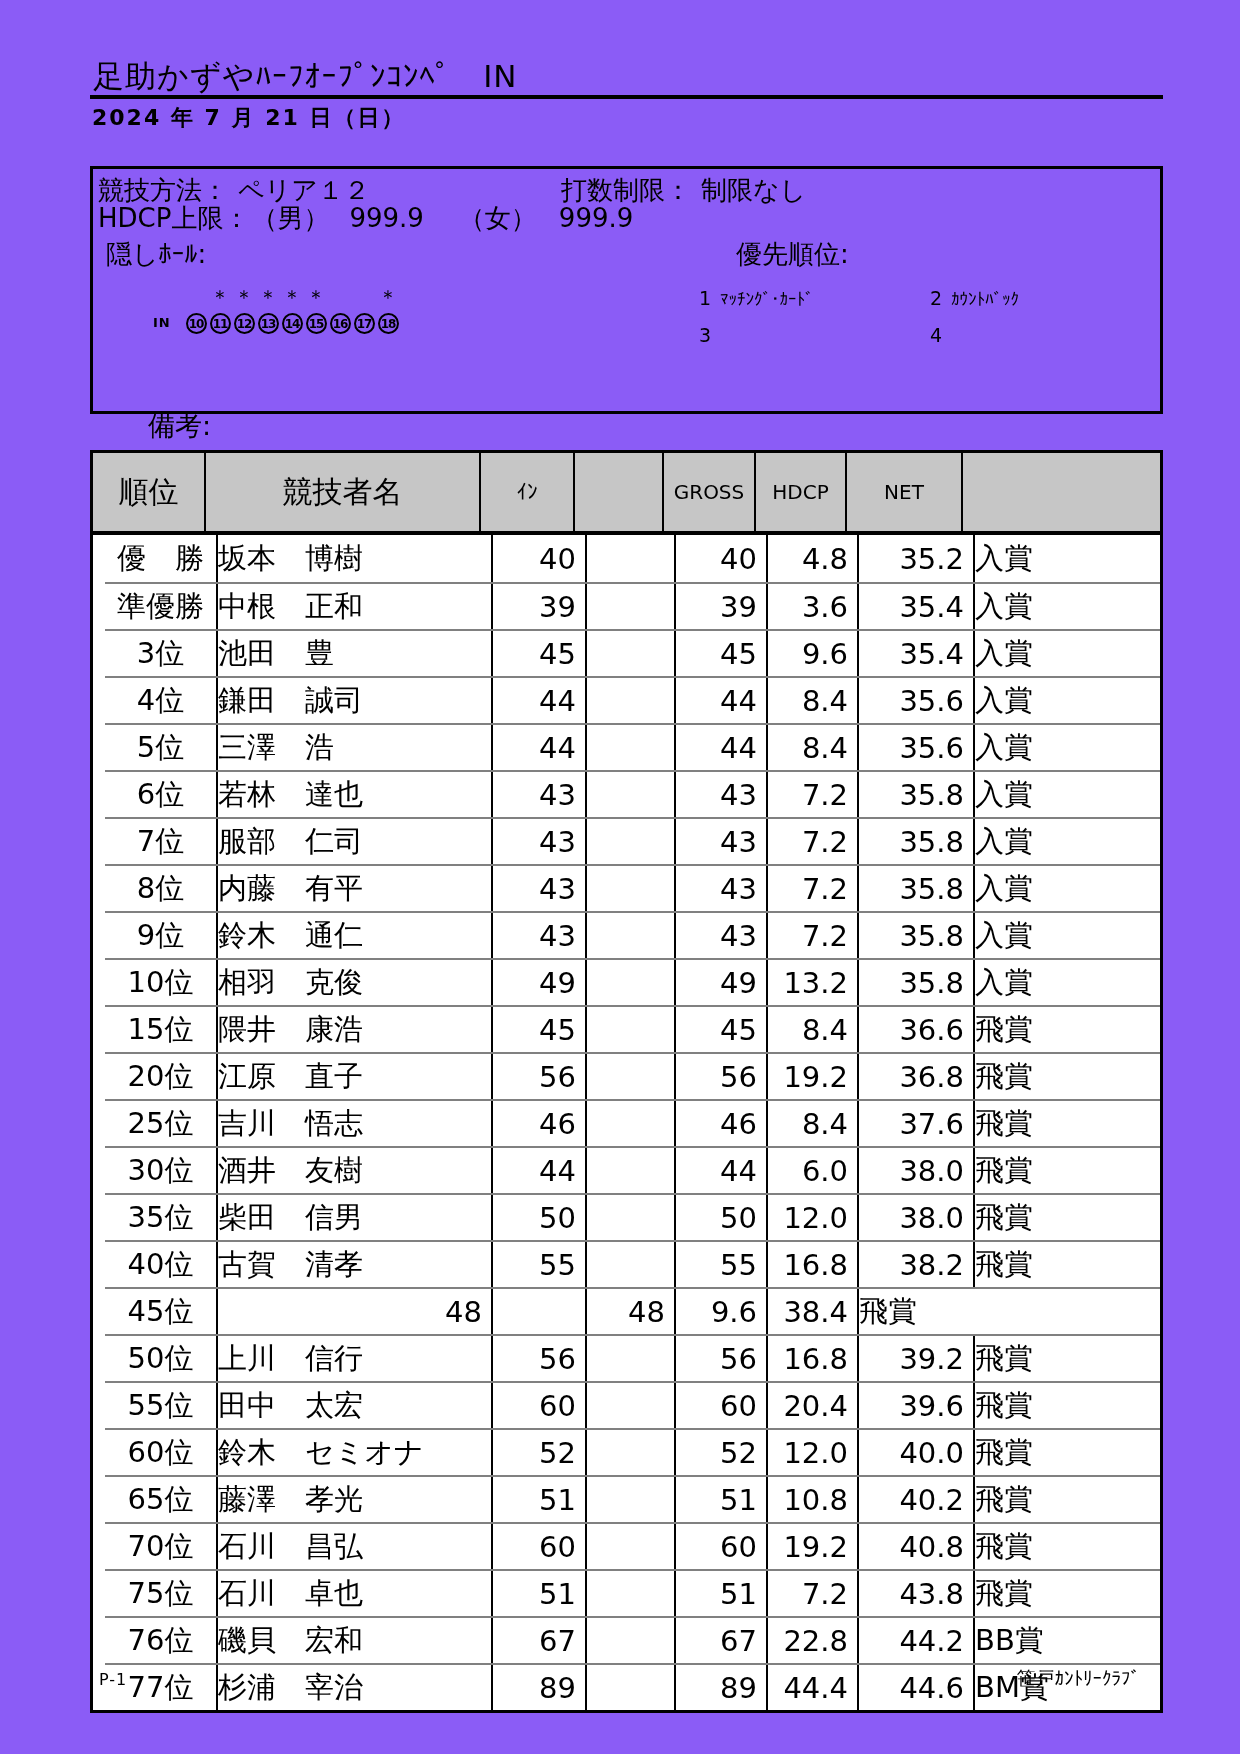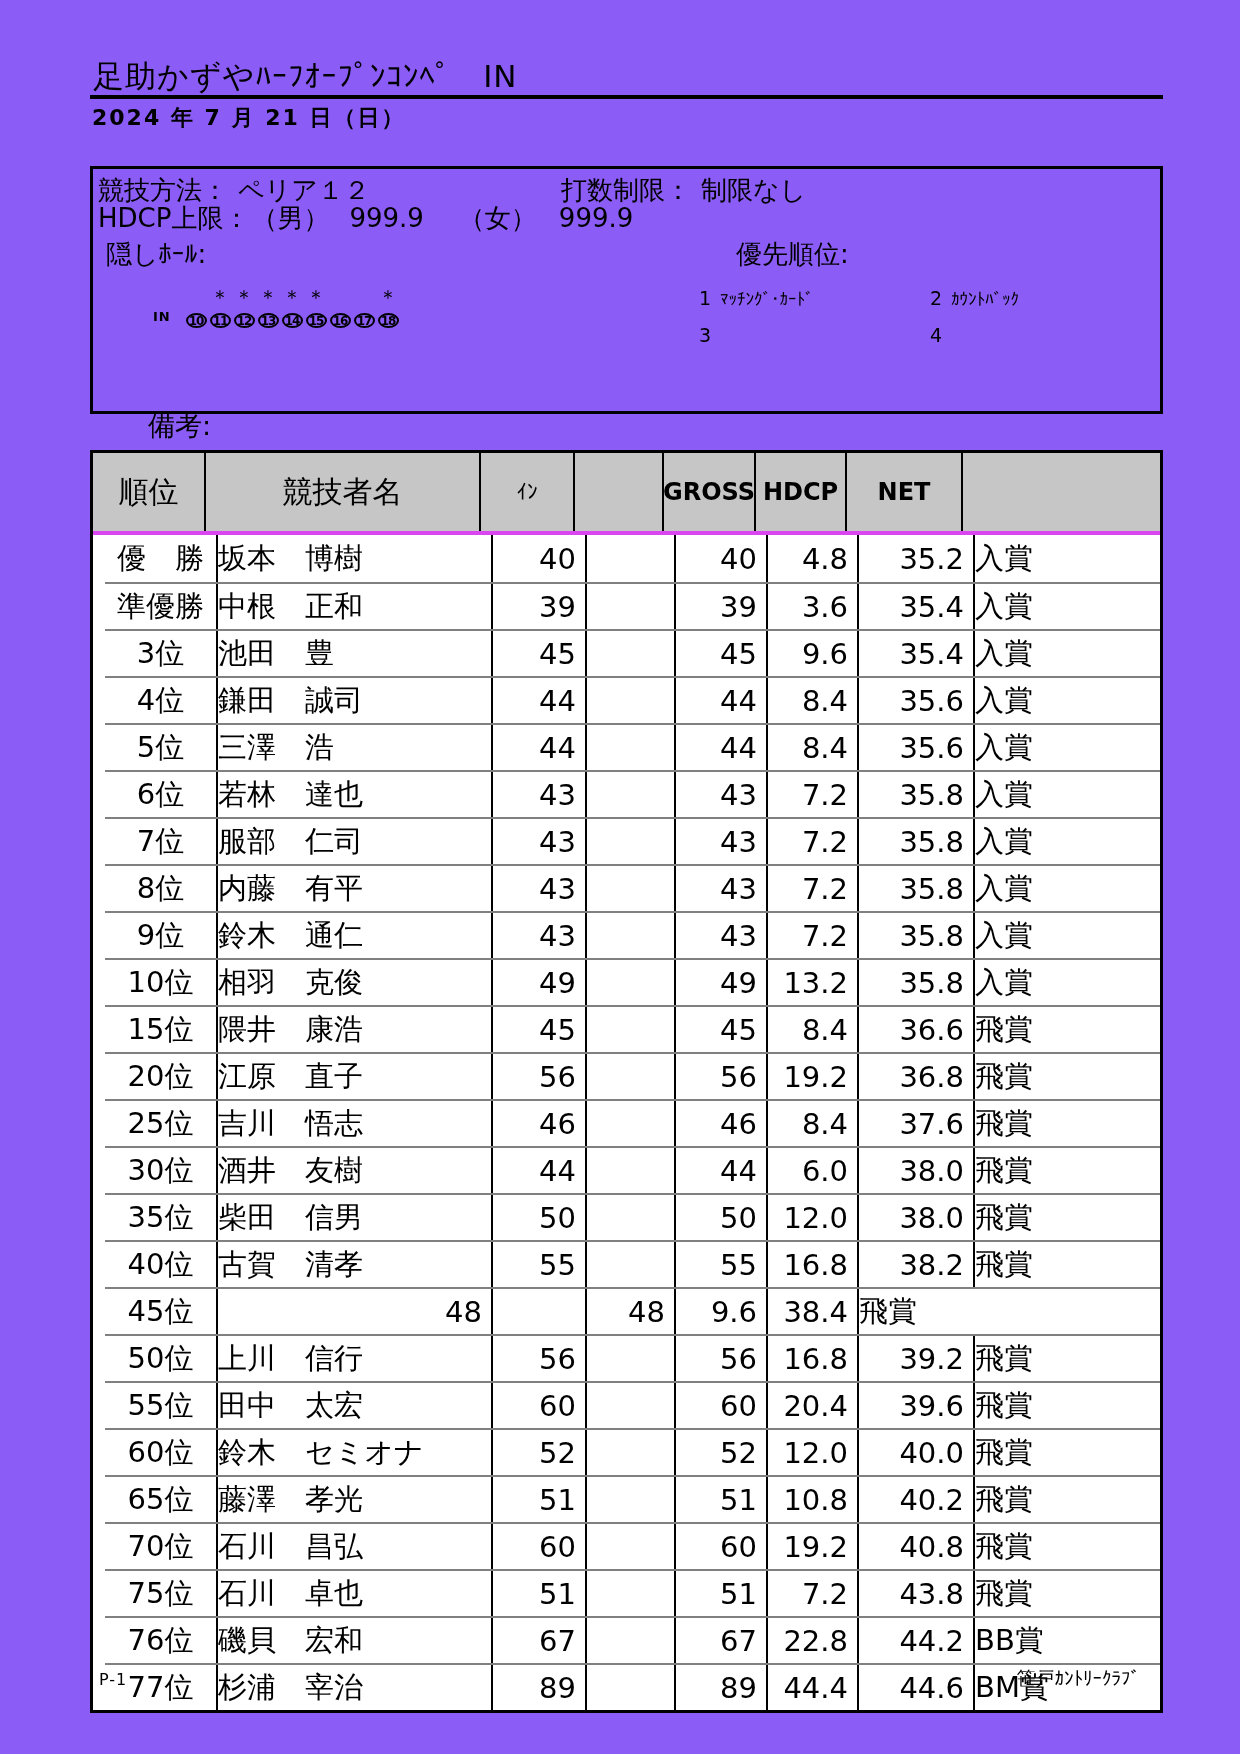--- a/index.html
+++ b/index.html
@@ -23,41 +23,41 @@
   .line2-hdcp .men-v { margin-left:20px; }
   .line2-hdcp .wom-l { margin-left:35px; }
   .line2-hdcp .wom-v { margin-left:22px; }
   .hidden-label  { left:13px;  top:68px; }
   .priority-label{ left:643px; top:68px; }
   .holes { left:92px; top:116px; display:flex; gap:2px; }
   .in-label { position:absolute; left:-32px; bottom:4px; font-size:13px; font-weight:700; letter-spacing:1px; }
   .hole-col { display:flex; flex-direction:column; align-items:center; gap:4px; width:22px; }
   .asterisk { height:24px; line-height:24px; font-size:20px; font-weight:500; }
   .hole-circle {
-    width:21px; height:15px; border:2px solid #000; border-radius:50%;
+    width:21px; height:21px; border:2px solid #000; border-radius:50%;
     display:flex; align-items:center; justify-content:center;
     font-size:12px; font-weight:600; letter-spacing:-1px; box-sizing:border-box;
   }
   .priorities { left:606px; top:118px; display:grid; grid-template-columns:231px auto; row-gap:15px; }
   .priority-item { display:flex; align-items:baseline; gap:9px; white-space:nowrap; }
   .p-no { font-size:19px; font-weight:500; }
   .p-label { font-size:17px; font-weight:500; }
   .remarks { left:55px; top:191px; font-size:27px;margin-top:48px; }
   
   .results { position:absolute; left:90px; top:450px; width:1073px; border:3px solid #000; box-sizing:border-box; background:#fff; }
   .thead, .trow { display:grid; grid-template-columns:113px 275px 94px 89px 92px 91px 116px minmax(0,1fr); }
-  .thead { height:82px; background:#c6c6c6; border-bottom:4px solid #d946ef; box-sizing:border-box; }
+  .thead { height:82px; background:#c6c6c6; border-bottom:4px solid #000000; box-sizing:border-box; }
   .th {
     display:flex; align-items:center; justify-content:center;
     border-right:2px solid #000; box-sizing:border-box;
     font-size:30px; font-weight:500;
   }
   .th:last-child { border-right:none; }
   .th.in-h { font-size:21px; }
-  .th.latin { font-size:24px; font-weight:700; }
+  .th.latin { font-size:20px; font-weight:400; }
   .trow { height:47px; border-top:2px solid #808080; box-sizing:border-box;margin-left:12px; }
   #tbody .trow:first-child { border-top:none; }
   .c {
     display:flex; align-items:center; border-right:2px solid #000; box-sizing:border-box;
     font-size:29px; font-weight:500; white-space:nowrap; overflow:hidden;
   }
   .c:last-child { border-right:none; }
   .c.rank  { justify-content:center; }
   .c.name  { padding-left:0;text-align:center; }
   .c.num   { justify-content:flex-end; padding-right:9px; }

